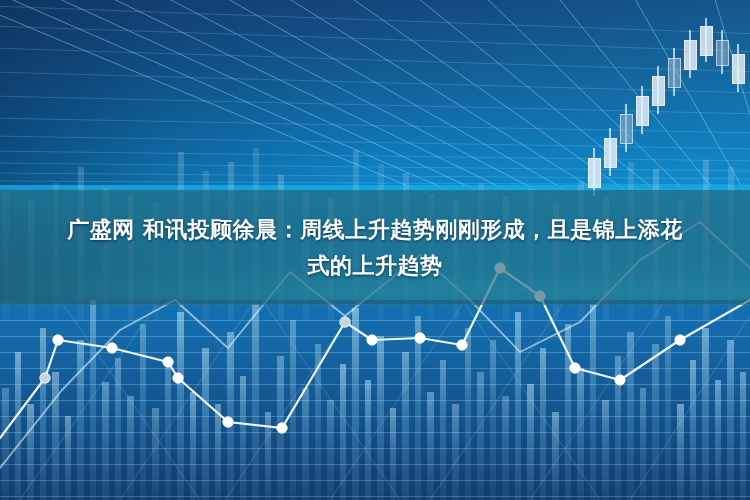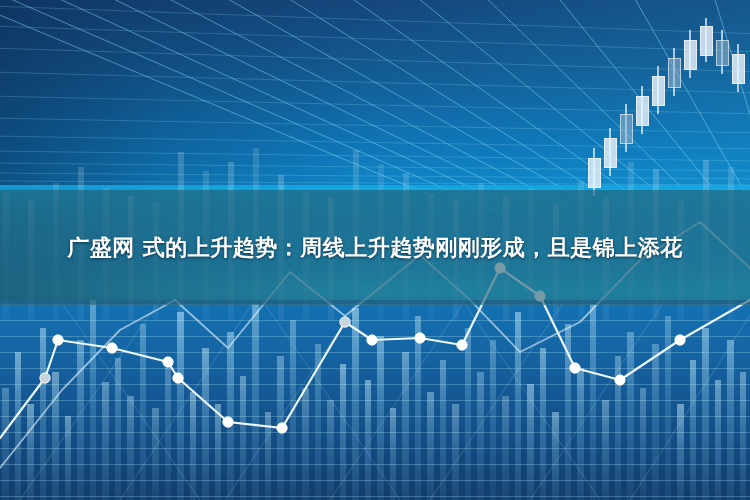--- a/index.html
+++ b/index.html
@@ -340,16 +340,17 @@
       <circle cx="462" cy="345" r="5.2"></circle>
       <circle cx="500" cy="268" r="5.2"></circle>
       <circle cx="540" cy="296" r="5.2"></circle>
       <circle cx="575" cy="368" r="5.2"></circle>
       <circle cx="620" cy="380" r="5.2"></circle>
       <circle cx="680" cy="340" r="5.2"></circle>
     </svg>
 
   <div id="band"></div>
   <div id="titlewrap">
-    <div class="tline">广盛网 式的上升趋势：周线上升趋势刚刚形成，且是锦上添花</div>
+    <div class="tline">广盛网 和讯投顾徐晨：周线上升趋势刚刚形成，且是锦上添花</div>
+    <div class="tline">式的上升趋势</div>
   </div>
 
 </div>
 
 </body></html>

